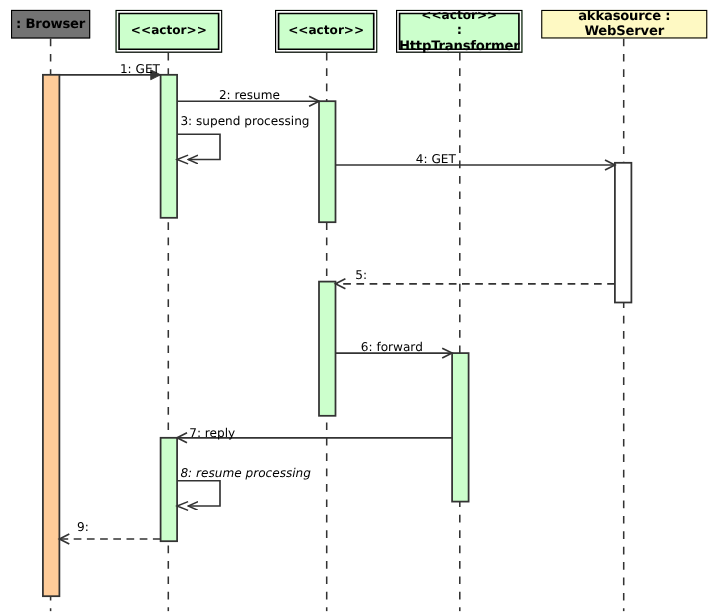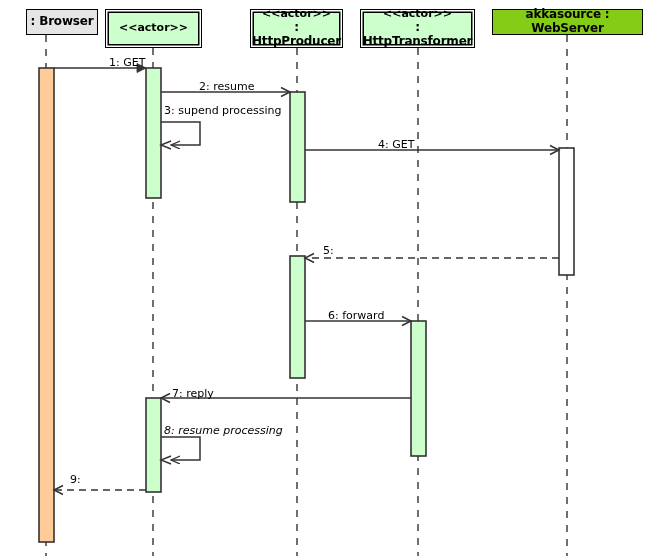--- a/index.html
+++ b/index.html
@@ -79,35 +79,34 @@
           <polyline points="161,437 200,437 200,460 171,460" fill="none" stroke="#333" stroke-width="1.5" marker-end="url(#arrow-open-l)"></polyline>
           <path d="M171,456 L161,460 L171,464" fill="none" stroke="#333" stroke-width="1.4"></path>
         </g>
         <g>
           <line x1="146" y1="490" x2="54" y2="490" stroke="#333" stroke-width="1.5" stroke-dasharray="7,5"></line>
           <path d="M63,485.5 L54,490 L63,494.5" fill="none" stroke="#333" stroke-width="1.5"></path>
         </g>
       </g>
   </svg>
   <div id="heads">
-      <div class="lifeline-head" style="left: 10px; top: 9px; width: 72px; height: 26px; background: #e5e5e5; margin-left: 16px;">
+      <div class="lifeline-head" style="left: 10px; top: 9px; width: 72px; height: 26px; background: #737373;">
         <div class="lh-name">: Browser</div>
       </div>
       <div class="lifeline-head actor" style="left: 105px; top: 9px; width: 97px; height: 39px; background: rgb(204, 255, 204);">
         <div class="lh-stereo">&lt;&lt;actor&gt;&gt;</div>
       </div>
       <div class="lifeline-head actor" style="left: 250px; top: 9px; width: 93px; height: 39px; background: rgb(204, 255, 204);">
         <div class="lh-stereo">&lt;&lt;actor&gt;&gt;</div>
-        <div class="lh-name">: HttpProducer</div>
       </div>
       <div class="lifeline-head actor" style="left: 360px; top: 9px; width: 115px; height: 39px; background: rgb(204, 255, 204);">
         <div class="lh-stereo">&lt;&lt;actor&gt;&gt;</div>
         <div class="lh-name">: HttpTransformer</div>
       </div>
-      <div class="lifeline-head" style="left: 492px; top: 9px; width: 151px; height: 26px; background: #84cc16;">
+      <div class="lifeline-head" style="left: 492px; top: 9px; width: 151px; height: 26px; background: #fef9c3;">
         <div class="lh-name">akkasource : WebServer</div>
       </div>
     </div>
   <div id="labels">
       <div class="msg-label" style="left: 70px; top: 57px; margin-left: 39px;">1: GET</div>
       <div class="msg-label" style="left: 199px; top: 81px;">2: resume</div>
       <div class="msg-label" style="left: 164px; top: 105px;">3: supend processing</div>
       <div class="msg-label" style="left: 334px; top: 139px; margin-left: 44px;">4: GET</div>
       <div class="msg-label" style="left: 323px; top: 245px;">5:</div>
       <div class="msg-label" style="left: 328px; top: 310px;">6: forward</div>

